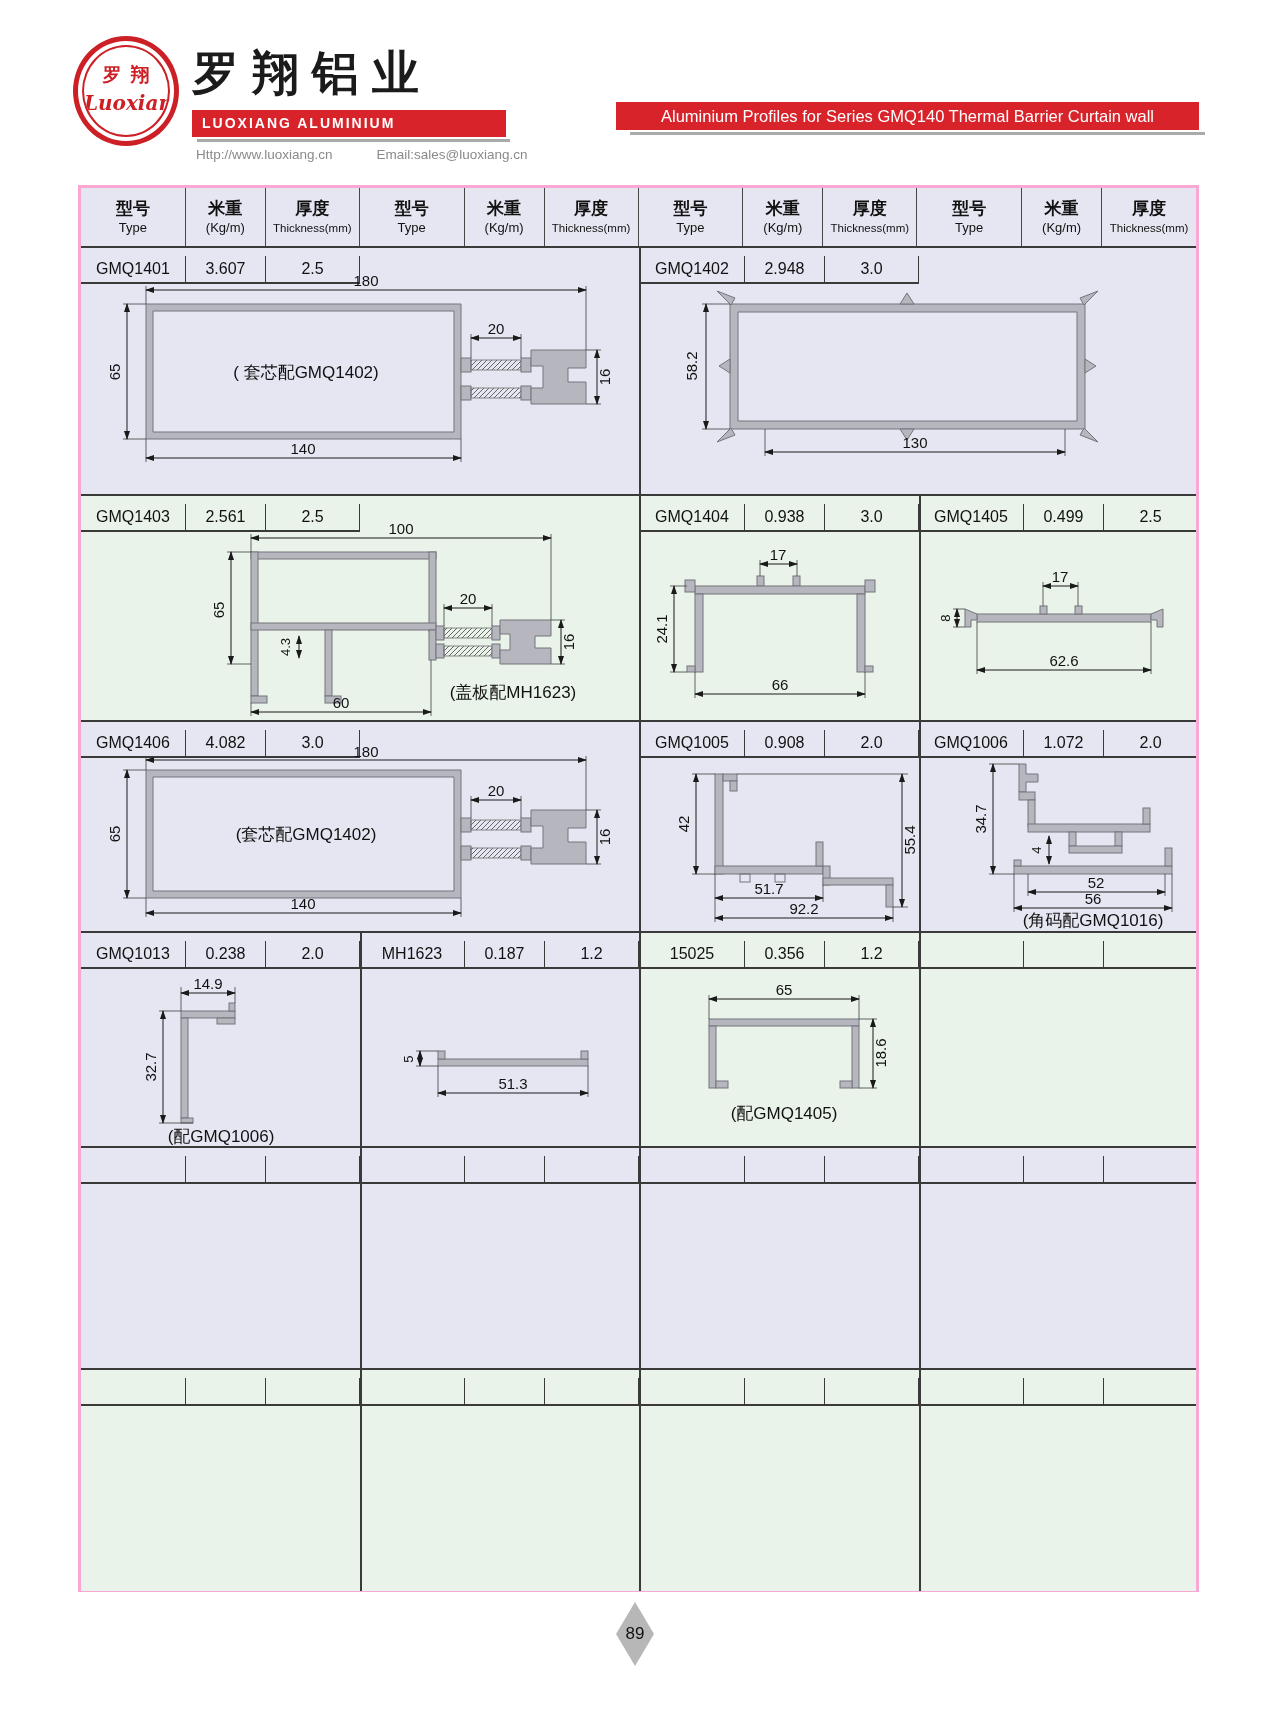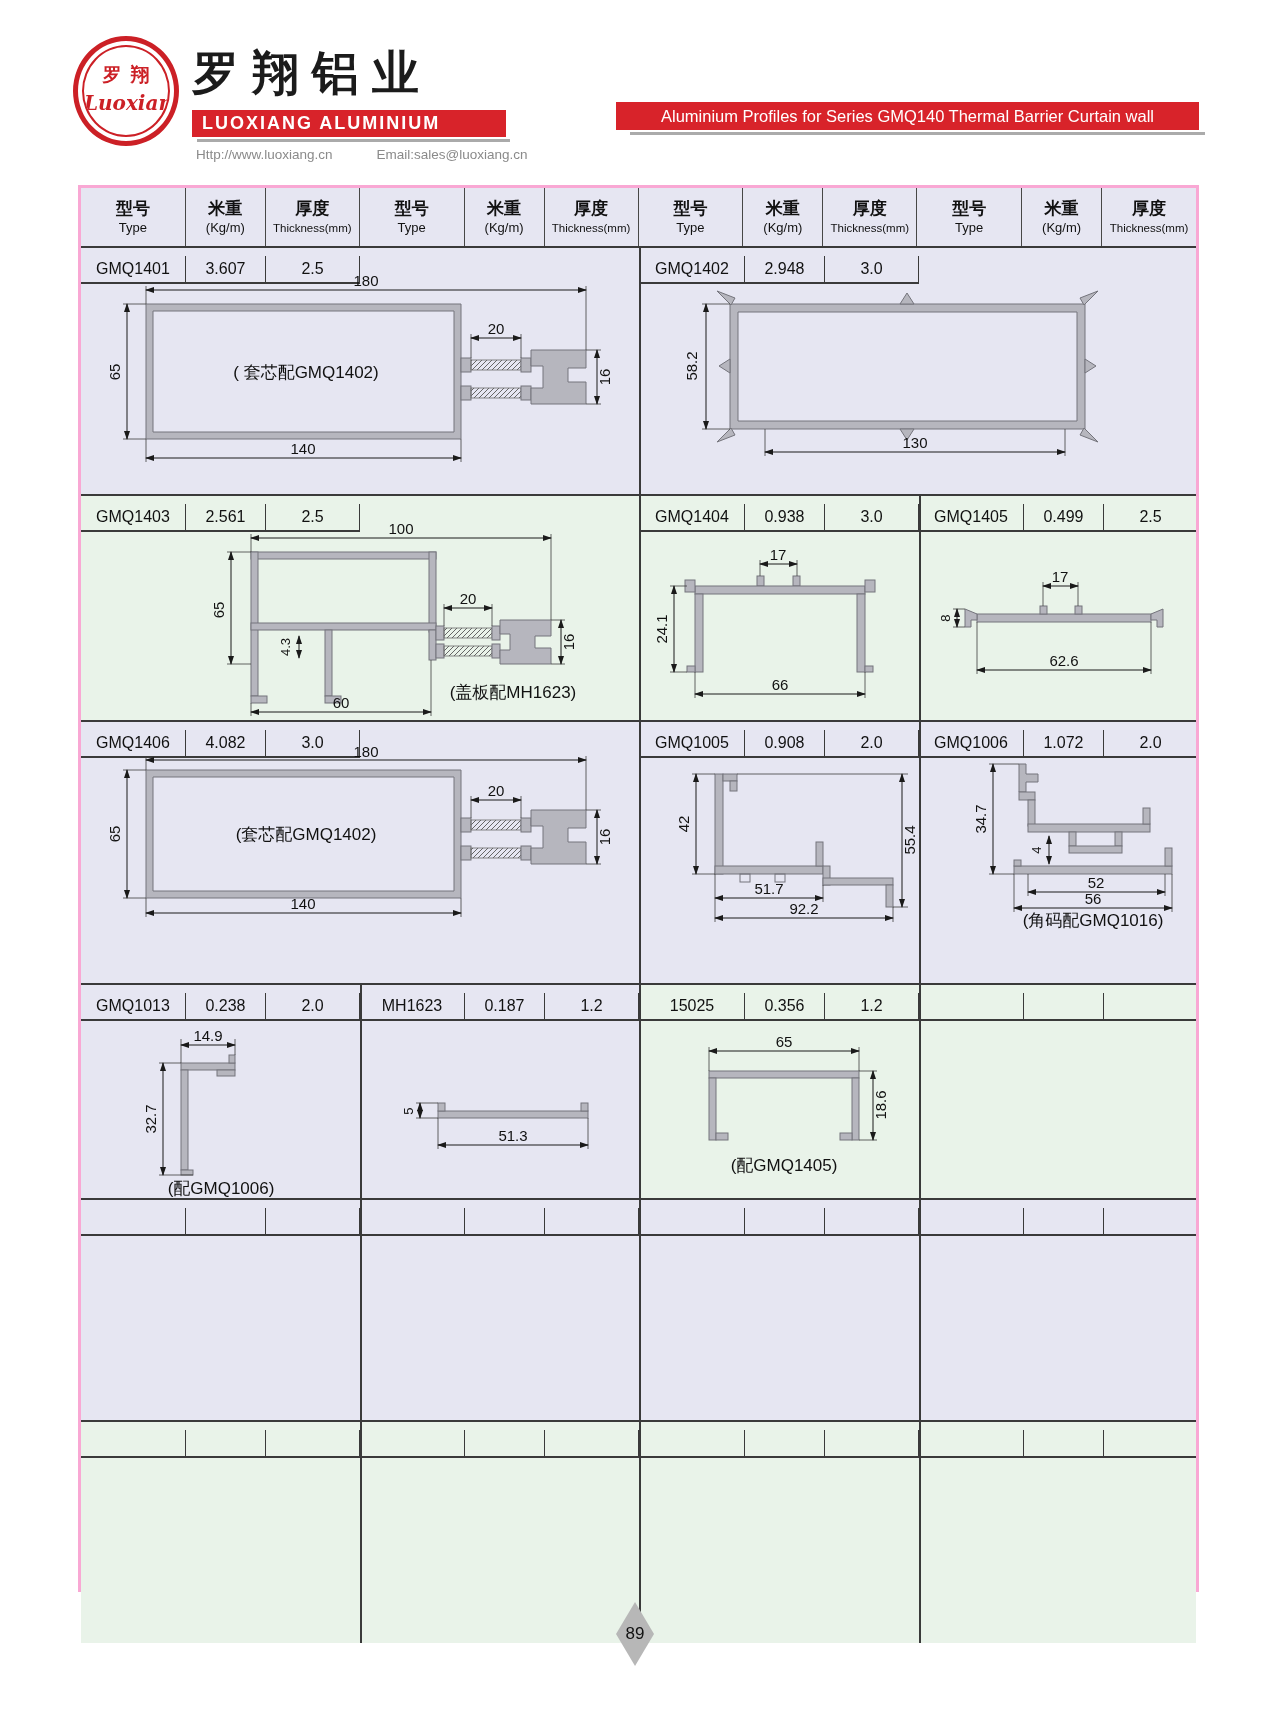--- a/index.html
+++ b/index.html
@@ -8,21 +8,21 @@
   
   .logo{position:absolute;left:73px;top:36px;width:106px;height:110px;border:5px solid #cc2026;
         border-radius:50%;box-sizing:border-box;display:flex;align-items:center;justify-content:center;}
   .logo-in{width:88px;height:92px;border:2px solid #cc2026;border-radius:50%;box-sizing:border-box;
         text-align:center;color:#cc2026;overflow:hidden;}
   .logo-cn{font-weight:bold;font-size:19px;letter-spacing:9px;text-indent:9px;margin-top:15px;}
   .logo-script{font-family:"DejaVu Serif",serif;font-style:italic;font-weight:bold;font-size:20px;margin-top:3px;}
   .company-cn{position:absolute;left:192px;top:42px;font-size:47px;font-weight:bold;color:#1b1b1b;
         letter-spacing:13px;white-space:nowrap;}
   .redbar-left{position:absolute;left:192px;top:110px;width:314px;height:27px;background:#d8232a;
-        color:#fff;font-weight:bold;font-size:18px;letter-spacing:2px;line-height:27px;padding-left:10px;
+        color:#fff;font-weight:bold;font-size:14px;letter-spacing:2px;line-height:27px;padding-left:10px;
         box-sizing:border-box;white-space:nowrap;}
   .grayline-left{position:absolute;left:197px;top:139px;width:313px;height:3px;background:#aaaaaa;}
   .contact{position:absolute;left:196px;top:147px;font-size:13.5px;color:#8a8a8a;display:flex;gap:44px;white-space:nowrap;}
   .series-cn{position:absolute;right:78px;top:64px;font-size:31px;font-weight:bold;color:#111;
         letter-spacing:1px;white-space:nowrap;}
   .redbar-right{position:absolute;left:616px;top:102px;width:583px;height:28px;background:#d8232a;
         color:#fff;font-size:16.5px;line-height:28px;text-align:center;white-space:nowrap;}
   .grayline-right{position:absolute;left:630px;top:132px;width:575px;height:3px;background:#ababab;}
   
   .tbl{position:absolute;left:78px;top:185px;width:1121px;height:1407px;border:3px solid #f9a8d4;
@@ -307,21 +307,21 @@
           <line class="ex" x1="46" y1="103" x2="34" y2="103"></line>
         <line class="dl" x1="38" y1="85" x2="38" y2="103"></line>
         <text class="dt dts" x="31" y="94" transform="rotate(-90 31 94)">8</text>
         <line class="ex" x1="58" y1="98" x2="58" y2="150"></line>
           <line class="ex" x1="232" y1="98" x2="232" y2="150"></line>
         <line class="dl" x1="58" y1="146" x2="232" y2="146"></line>
         <text class="dt" x="145" y="142">62.6</text>
       </svg>
     </div>
 
-    <div class="sec" style="height:263px;background:#e6e6f2;">
+    <div class="sec" style="height:211px;background:#e6e6f2;">
       <div class="vl" style="left:558px"></div>
       <div class="vl" style="left:838px"></div>
       <div class="dcells" style="left:0">
         <div class="dc t">GMQ1406</div>
         <div class="dc w">4.082</div>
         <div class="dc k">3.0</div>
       </div>
       <div class="dcells" style="left:559px">
         <div class="dc t">GMQ1005</div>
         <div class="dc w">0.908</div>

